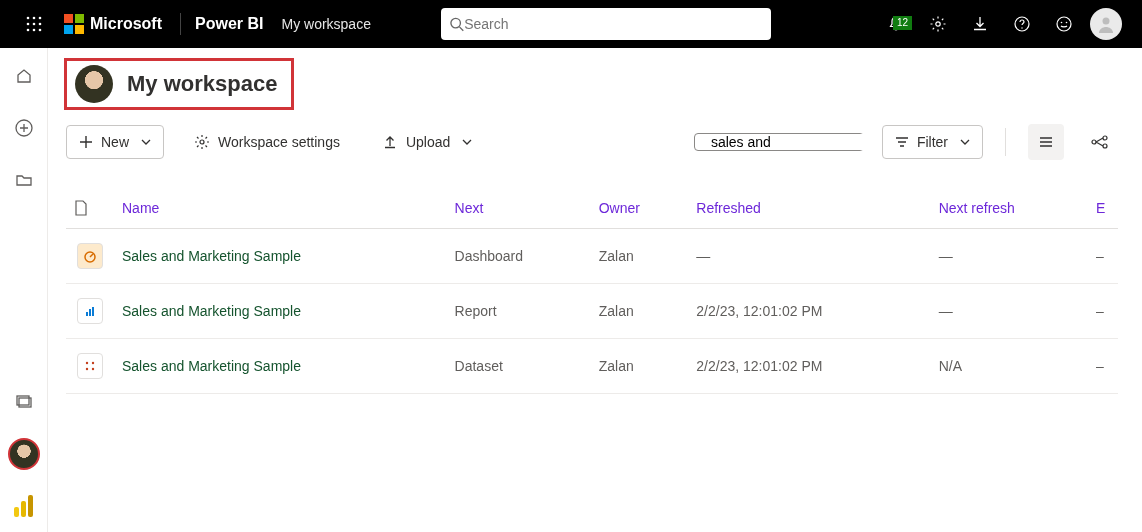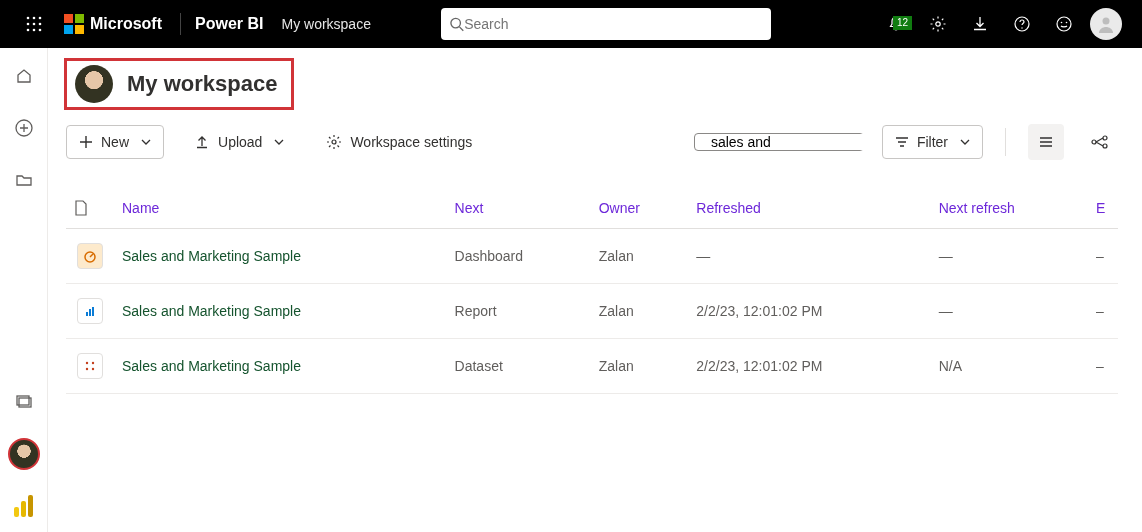--- a/index.html
+++ b/index.html
@@ -192,33 +192,33 @@
         <svg width="14" height="14" viewBox="0 0 14 14">
             <path d="M7 1v12M1 7h12" stroke="#323130" stroke-width="1.4"></path>
           </svg>
         <span>New</span>
         <svg class="chevron" width="10" height="10" viewBox="0 0 10 10">
             <path d="M1 3l4 4 4-4" fill="none" stroke="#323130" stroke-width="1.3"></path>
           </svg>
       </div>
       <div class="btn btn-plain">
         <svg width="16" height="16" viewBox="0 0 16 16">
+            <circle cx="8" cy="8" r="2" fill="none" stroke="#323130" stroke-width="1.2"></circle>
+            <path d="M8 1v2M8 13v2M1 8h2M13 8h2M3 3l1.5 1.5M11.5 11.5L13 13M3 13l1.5-1.5M11.5 4.5L13 3" stroke="#323130" stroke-width="1.2"></path>
+          </svg>
+        <span>Workspace settings</span>
+      </div>
+      <div class="btn btn-plain">
+        <svg width="16" height="16" viewBox="0 0 16 16">
             <path d="M8 12V3M4.5 6.5L8 3l3.5 3.5M3 13.5h10" fill="none" stroke="#323130" stroke-width="1.3"></path>
           </svg>
         <span>Upload</span>
         <svg class="chevron" width="10" height="10" viewBox="0 0 10 10">
             <path d="M1 3l4 4 4-4" fill="none" stroke="#323130" stroke-width="1.3"></path>
           </svg>
-      </div>
-      <div class="btn btn-plain">
-        <svg width="16" height="16" viewBox="0 0 16 16">
-            <circle cx="8" cy="8" r="2" fill="none" stroke="#323130" stroke-width="1.2"></circle>
-            <path d="M8 1v2M8 13v2M1 8h2M13 8h2M3 3l1.5 1.5M11.5 11.5L13 13M3 13l1.5-1.5M11.5 4.5L13 3" stroke="#323130" stroke-width="1.2"></path>
-          </svg>
-        <span>Workspace settings</span>
       </div>
       <div class="grow"></div>
       <div class="search-box">
         <svg width="14" height="14" viewBox="0 0 14 14">
             <circle cx="6" cy="6" r="4.5" fill="none" stroke="#605e5c" stroke-width="1.3"></circle>
             <line x1="10" y1="10" x2="13" y2="13" stroke="#605e5c" stroke-width="1.3"></line>
           </svg>
         <input type="text" value="sales and" style="">
         <svg width="12" height="12" viewBox="0 0 12 12" style="cursor:pointer">
             <path d="M2 2l8 8M10 2l-8 8" stroke="#605e5c" stroke-width="1.3"></path>

